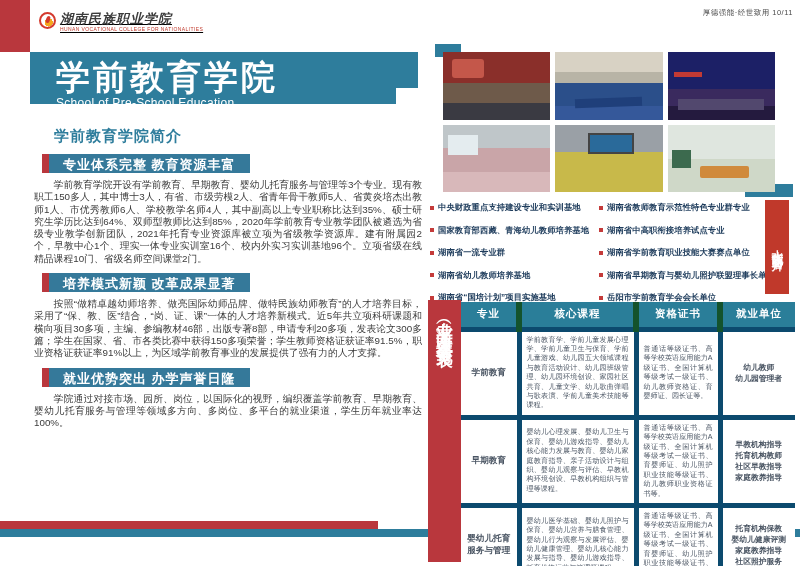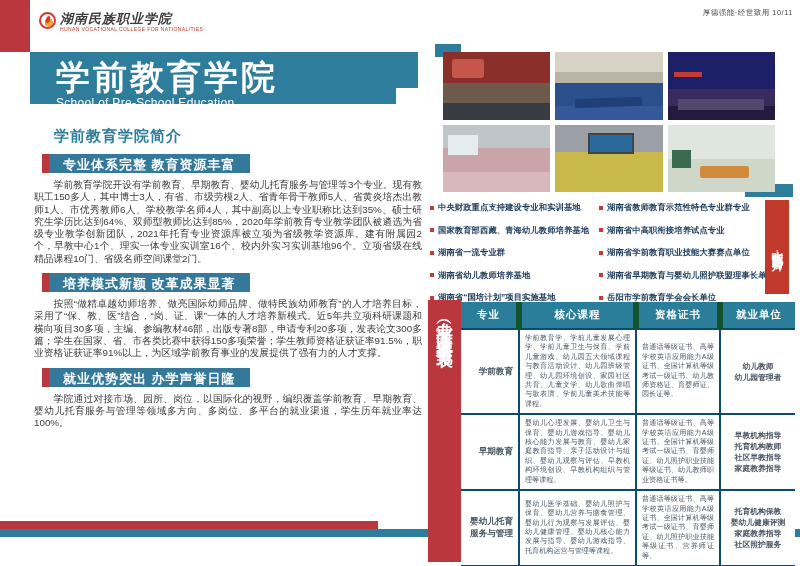--- a/index.html
+++ b/index.html
@@ -4,21 +4,21 @@
 <style>
   * { margin:0; padding:0; box-sizing:border-box; }
   html,body { background:#e8e8e8; }
   body { font-family:"Liberation Sans","DejaVu Sans",sans-serif; }
   .canvas { position:relative; width:800px; height:566px; background:#ffffff; overflow:hidden; margin:0 auto; }
 
   
   .corner-red { position:absolute; left:0; top:0; width:30px; height:52px; background:#b9373d; }
 
   
-  .logo { position:absolute; left:39px; top:12px; display:flex; align-items:flex-start; gap:4px; }
+  .logo { position:absolute; left:39px; top:12px; display:flex; align-items:flex-start; gap:4px;text-decoration:underline; }
   .logo-mark { width:17px; height:17px; border-radius:50%; border:2px solid #d43a2e;
     background:radial-gradient(circle at 60% 65%, #f6a81c 0 35%, #ffffff 36%); position:relative; }
   .logo-mark::after { content:""; position:absolute; left:5px; top:2px; width:4px; height:7px;
     background:#d43a2e; border-radius:60% 40% 50% 50%; transform:rotate(18deg); }
   .logo-text-cn { font-family:"DejaVu Serif","Liberation Serif",serif; font-weight:bold; font-style:italic;
     font-size:13px; color:#3c3c3c; letter-spacing:1px; line-height:14px; }
   .logo-text-en { font-size:5px; color:#c0392b; letter-spacing:0.4px; line-height:6px; }
 
   
   .slogan { position:absolute; right:7px; top:8px; font-size:7.5px; color:#4a4a4a; letter-spacing:0.5px; }
@@ -83,22 +83,22 @@
   
   .tbl-banner { position:absolute; left:428px; top:300px; width:33px; height:262px; background:#b9373d; z-index:2;
     display:flex; justify-content:center; padding-top:8px; }
   .tbl-banner span { writing-mode:vertical-rl; color:#fff; font-size:16.5px; font-weight:bold; letter-spacing:2.5px; line-height:33px; }
   table.spec { position:absolute; left:461px; top:302px; width:334px; border-collapse:collapse; table-layout:fixed; z-index:1; background:#fff; }
   table.spec col.c1 { width:58px; } table.spec col.c2 { width:117px; }
   table.spec col.c3 { width:84px; } table.spec col.c4 { width:75px; }
   table.spec th { background:#2a7e99; color:#fff; font-size:10.5px; font-weight:bold; height:27px; letter-spacing:1px;
     border-right:6px solid #14532d; }
   table.spec th:last-child { border-right:none; }
-  table.spec td { border:2px solid #0c4a6e; vertical-align:middle; padding:4px 5px; color:#4a5563; background:#fff;margin-left:44px; }
-  td.major { text-align:right; font-size:8.6px; font-weight:bold; color:#3d4c5c; }
+  table.spec td { border:5px solid #0c4a6e; vertical-align:middle; padding:4px 5px; color:#4a5563; background:#fff;margin-left:44px; }
+  td.major { text-align:center; font-size:8.6px; font-weight:bold; color:#3d4c5c; }
   td.courses, td.certs { font-size:7.1px; line-height:9.4px; text-align:justify; }
   td.employ { text-align:center; font-size:7.8px; line-height:11px; font-weight:bold; color:#3d4c5c; }
   table.spec tr td:first-child { border-left:none; }
   table.spec tr td:last-child { border-right:none; }
 </style>
 </head>
 <body>
 
 <div class="canvas">
 

